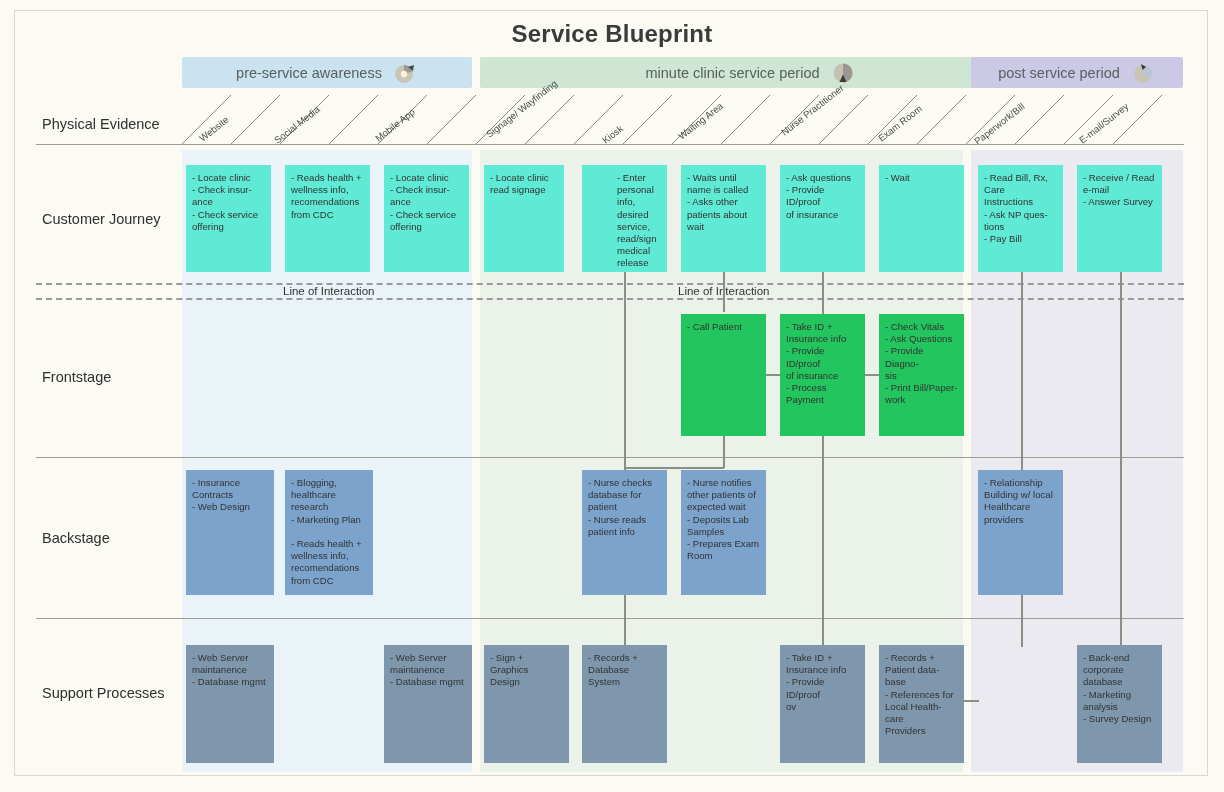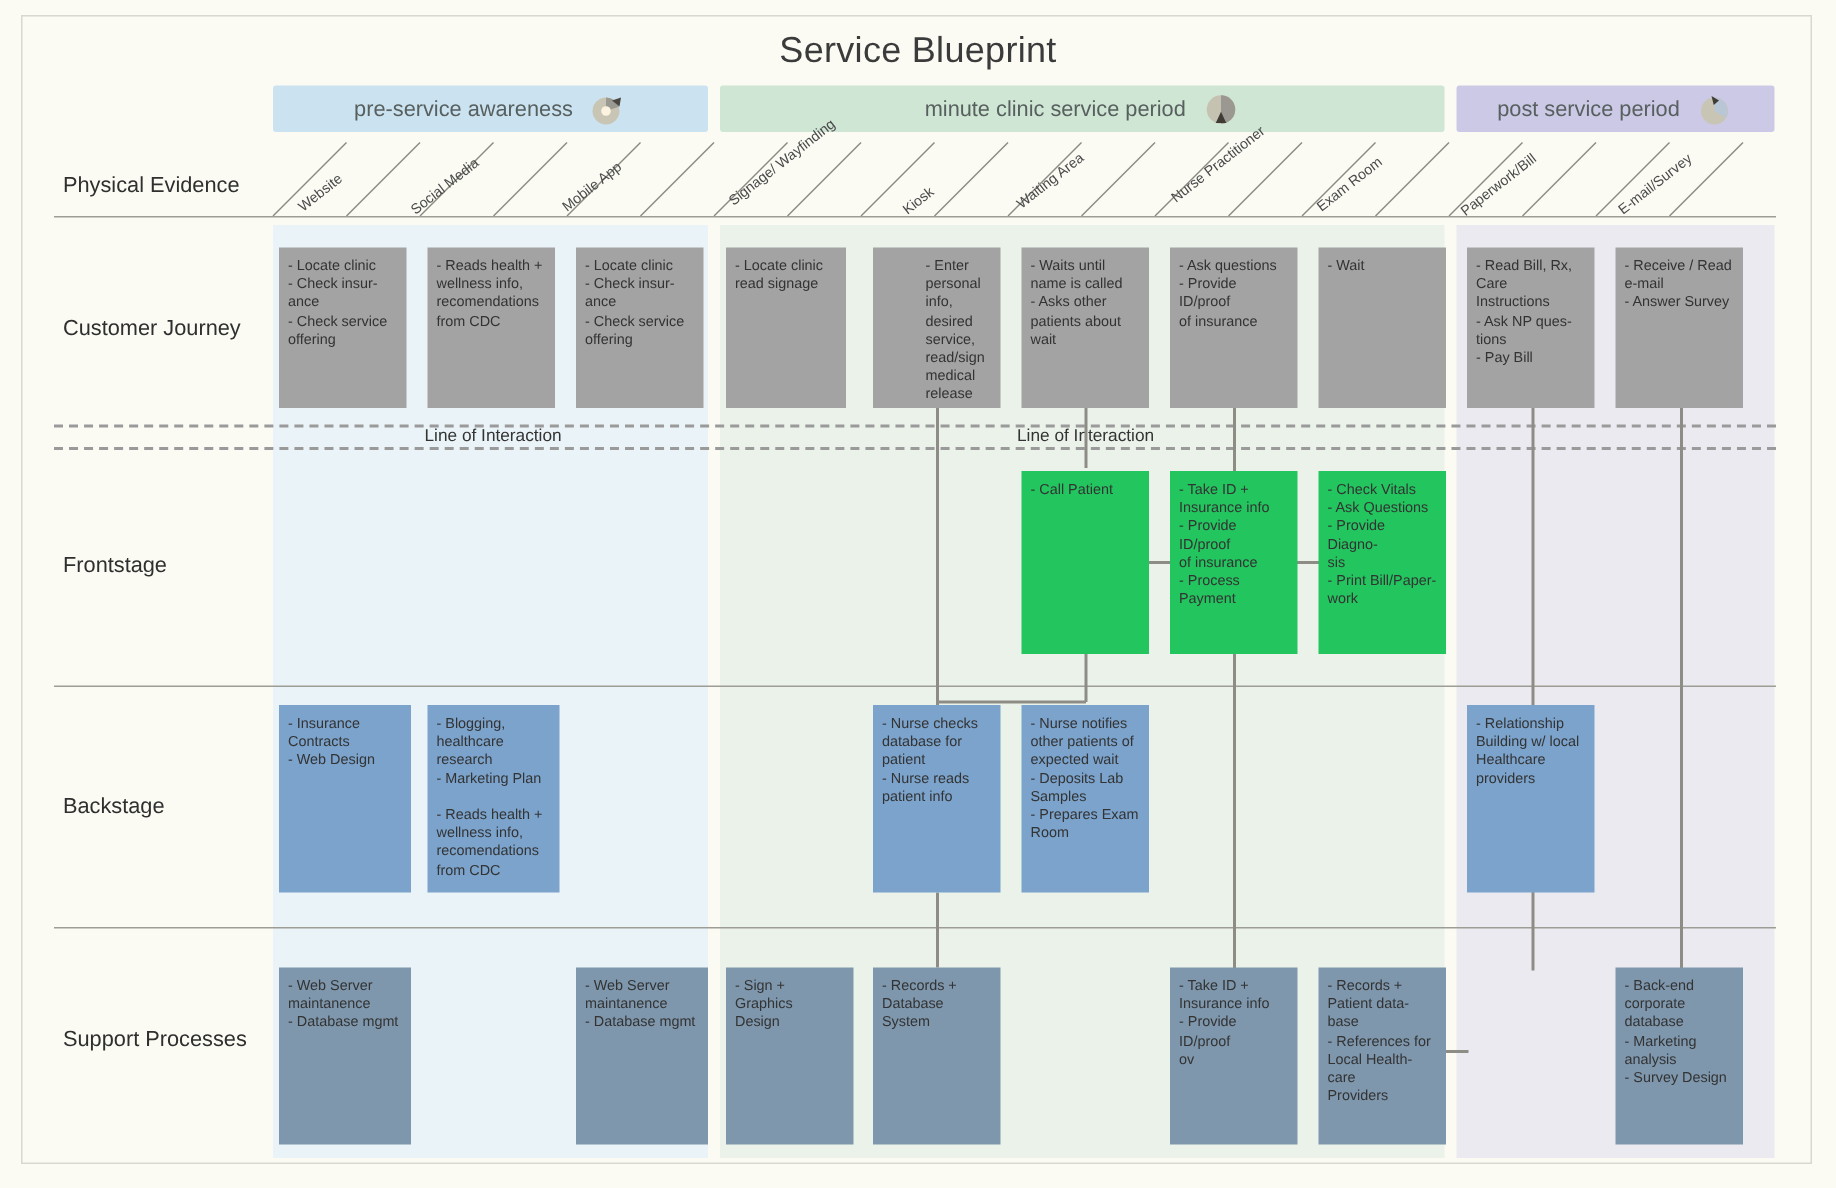--- a/index.html
+++ b/index.html
@@ -16,21 +16,21 @@
     width:1194px;height:766px;
     border:1px solid #d8d8cf;
     background:#fbfbf4;
     box-sizing:border-box;
   }
 
   
   #title{
     position:absolute;left:0;top:20px;width:1224px;
     text-align:center;
-    font-size:24px;color:#3b3b3b;font-weight:400;
+    font-size:24px;color:#3b3b3b;font-weight:700;
     letter-spacing:.2px;
   }
 
   
   .phase{
     position:absolute;top:57px;height:31px;
     border-radius:2px;
     display:flex;align-items:center;justify-content:center;
     font-size:14.5px;color:#58605f;
   }
@@ -79,21 +79,21 @@
   .card{
     position:absolute;
     box-sizing:border-box;
     font-size:9.6px;
     line-height:12.2px;
     color:#333;
     padding:7px 6px 5px 6px;
     white-space:pre-line;
     overflow:hidden;
   }
-  .card.pink   {background:#a3a3a3;}
+  .card.pink   {background:#5eead4;}
   .card.mauve  {background:#22c55e;}
   .card.blue   {background:#7ba3cc;}
   .card.slate  {background:#7e97ad;}
 </style>
 </head>
 <body>
 
 <div id="canvas">
   <div id="frame"></div>
 
@@ -108,21 +108,21 @@
     <span class="picon">
       <svg width="26" height="26" viewBox="0 0 26 26">
         <circle cx="12" cy="14" r="9" fill="#c9c5b4"></circle>
         <path d="M12 14 L12 5 A9 9 0 0 1 20.6 11.2 Z" fill="#9b9a92"></path>
         <path d="M16 7 L22 5 L21 11 Z" fill="#4a4740"></path>
         <circle cx="12" cy="14" r="3.2" fill="#fbf3e0"></circle>
       </svg>
     </span>
   </div>
 
-  <div class="phase" style="left:480px;width:483px;background:#cfe6d4;">
+  <div class="phase" style="left:480px;width:483px;background:#cfe6d4;padding-left:29px;">
     <span class="plabel">minute clinic service period</span>
     <span class="picon">
       <svg width="26" height="26" viewBox="0 0 26 26">
         <circle cx="13" cy="13" r="9.5" fill="#c6c2b1"></circle>
         <path d="M13 13 L13 3.5 A9.5 9.5 0 0 1 13 22.5 Z" fill="#9a9890"></path>
         <path d="M9.5 22 L13 14.5 L16.5 22 Z" fill="#3f3c35"></path>
       </svg>
     </span>
   </div>
 

